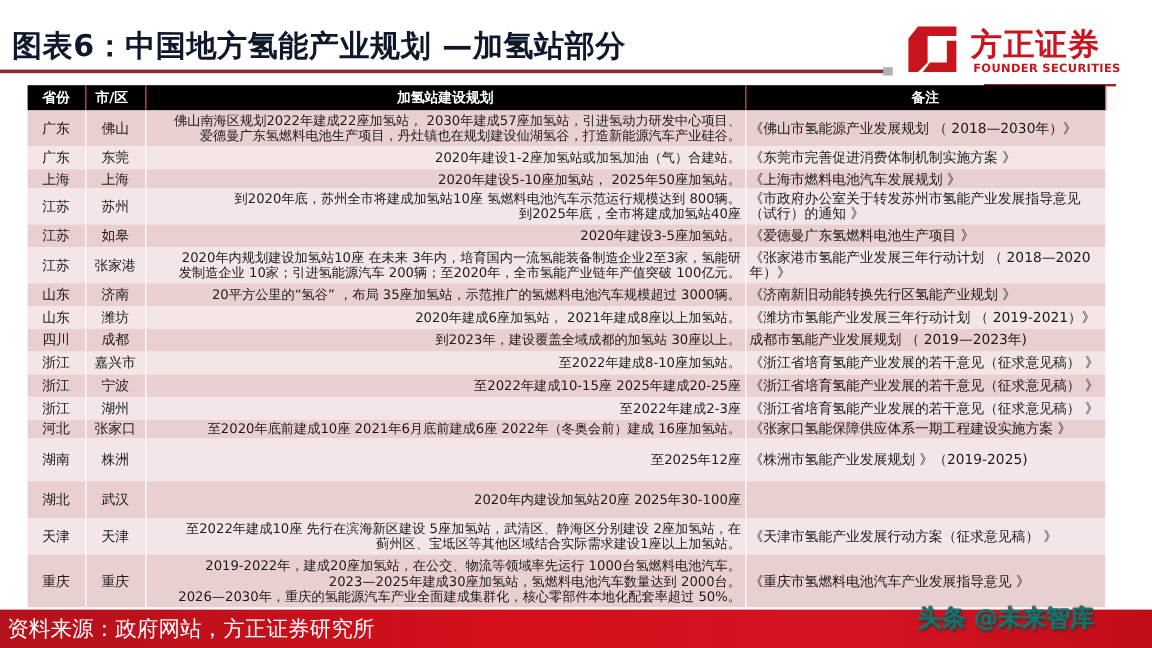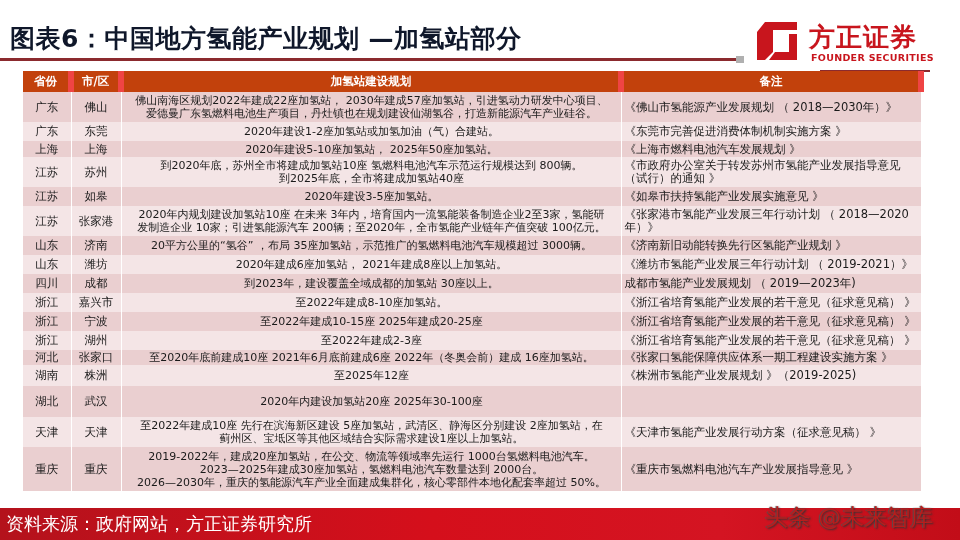--- a/index.html
+++ b/index.html
@@ -21,40 +21,40 @@
   .logo-mark { position:absolute; left:0; top:2px; width:44px; height:44px; }
   .logo-cn { position:absolute; left:54px; top:4px; font-size:26px; font-weight:bold; color:#c8151d; letter-spacing:1px; }
   .logo-en { position:absolute; left:56px; top:36px; font-size:9.5px; font-weight:bold; color:#c8151d; letter-spacing:0.3px; }
 
   table.plan {
     position:absolute; left:23px; top:71px; width:898px;
     border-collapse:collapse; table-layout:fixed;
     font-size:11px; line-height:13px;
   }
   table.plan th {
-    background:#c2410c; color:#fff; font-weight:bold; height:21px; font-size:11.5px;
-    text-align:center; border-right:6px solid #ef4444;
+    background:#000000; color:#fff; font-weight:bold; height:21px; font-size:11.5px;
+    text-align:center; border-right:1px solid #ef4444;
   }
   table.plan td { padding:1px 3px; vertical-align:middle; color:#1a1a1a; }
   table.plan td.c-prov, table.plan td.c-city { text-align:center; font-size:11.5px; }
-  table.plan td.c-plan { text-align:center; padding-left:4px; }
+  table.plan td.c-plan { text-align:right; padding-left:4px; }
   table.plan td.c-note { text-align:left; font-size:11.5px; }
   table.plan td + td { border-left:1px solid #ffffff; }
   tr.odd td { background:#eacfd0; }
   tr.even td { background:#f4e5e6; }
 
   .footer {
     position:absolute; left:0; top:508px; width:960px; height:32px;
     background:linear-gradient(90deg,#b4121c 0%, #d50f1b 45%, #d41422 75%, #c20d18 100%);
   }
   .footer-text {
     position:absolute; left:6px; top:512px; font-size:18px; color:#ffffff;
   }
   .watermark {
-    position:absolute; left:765px; top:502px; font-size:23px; color:#b91c1c; font-weight:normal;
+    position:absolute; left:765px; top:502px; font-size:20px; color:#0f766e; font-weight:bold;
     text-shadow:1px 1px 2px #333, -1px 0 1px #555;
   }
 </style>
 </head>
 <body>
 
 <div class="title">图表6：中国地方氢能产业规划 —加氢站部分</div>
 <div class="title-rule"></div>
 <div class="title-rule-end"></div>
 
@@ -127,21 +127,21 @@
           <div>（试行）的通知 》</div>
         </td>
       </tr>
       <tr class="odd" style="height: 19px;">
         <td class="c-prov">江苏</td>
         <td class="c-city">如皋</td>
         <td class="c-plan">
           <div>2020年建设3-5座加氢站。</div>
         </td>
         <td class="c-note">
-          <div>《如皋市扶持氢能产业发展实施意见 》</div>
+          <div>《爱德曼广东氢燃料电池生产项目 》</div>
         </td>
       </tr>
       <tr class="even" style="height: 30px;">
         <td class="c-prov">江苏</td>
         <td class="c-city">张家港</td>
         <td class="c-plan">
           <div>2020年内规划建设加氢站10座 在未来 3年内，培育国内一流氢能装备制造企业2至3家，氢能研</div>
           <div>发制造企业 10家；引进氢能源汽车 200辆；至2020年，全市氢能产业链年产值突破 100亿元。</div>
         </td>
         <td class="c-note">
@@ -212,21 +212,21 @@
       <tr class="odd" style="height: 14px;">
         <td class="c-prov">河北</td>
         <td class="c-city">张家口</td>
         <td class="c-plan">
           <div>至2020年底前建成10座 2021年6月底前建成6座 2022年（冬奥会前）建成 16座加氢站。</div>
         </td>
         <td class="c-note">
           <div>《张家口氢能保障供应体系一期工程建设实施方案 》</div>
         </td>
       </tr>
-      <tr class="even" style="height: 21px;">
+      <tr class="even" style="height: 36px;">
         <td class="c-prov">湖南</td>
         <td class="c-city">株洲</td>
         <td class="c-plan">
           <div>至2025年12座</div>
         </td>
         <td class="c-note">
           <div>《株洲市氢能产业发展规划 》（2019-2025)</div>
         </td>
       </tr>
       <tr class="odd" style="height: 31px;">

